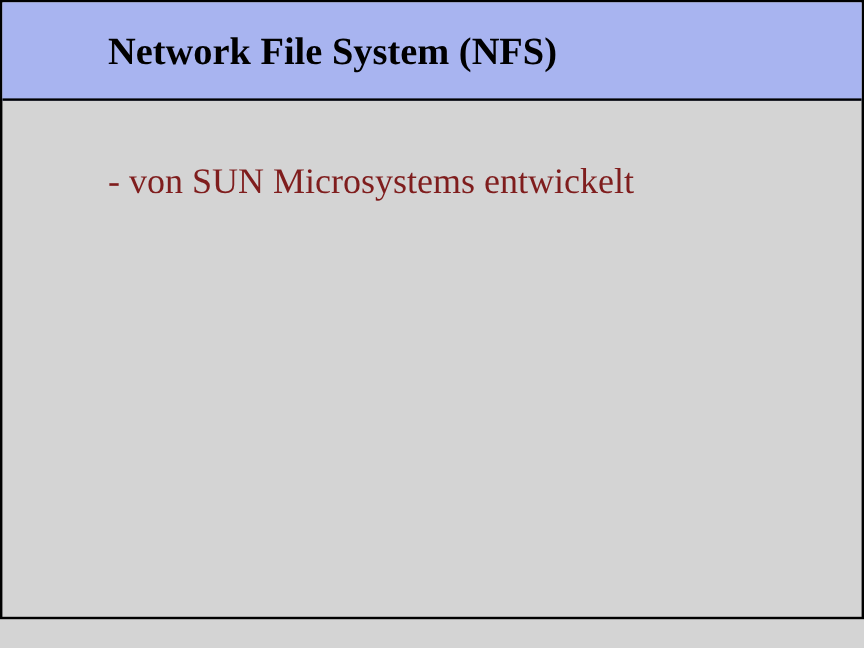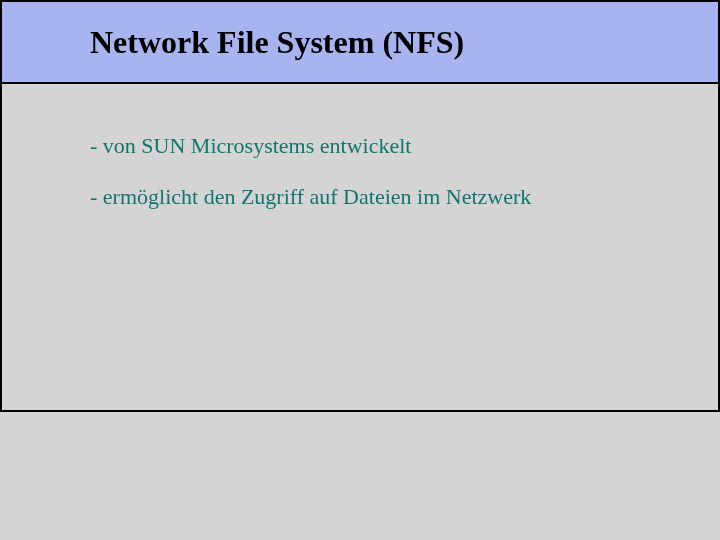--- a/index.html
+++ b/index.html
@@ -5,21 +5,21 @@
   * { margin: 0; padding: 0; box-sizing: border-box; }
   body {
     width: 720px;
     height: 540px;
     background: #d4d4d4;
     font-family: "Times New Roman", Times, serif;
     overflow: hidden;
   }
   .slide {
     width: 720px;
-    height: 412px;
+    height: 516px;
     border: 2px solid #000;
     background: #d4d4d4;
     position: relative;
   }
   .title-bar {
     width: 100%;
     height: 82px;
     background: #a8b4f0;
     border-bottom: 2px solid #000;
     display: flex;
@@ -28,30 +28,29 @@
   }
   .title-text {
     font-size: 32px;
     font-weight: bold;
     color: #000;
   }
   .body {
     padding: 48px 0 0 88px;
   }
   .bullet {
-    font-size: 22px;
-    color: #0f766e;
+    font-size: 30px;
+    color: #7f1d1d;
     margin-bottom: 22px;
     line-height: 1.3;
   }
 </style>
 </head>
 <body>
 
 <div class="slide">
   <div class="title-bar">
     <div class="title-text">Network File System (NFS)</div>
   </div>
   <div class="body">
     <div class="bullet">- von SUN Microsystems entwickelt</div>
-    <div class="bullet">- ermöglicht den Zugriff auf Dateien im Netzwerk</div>
   </div>
 </div>
 
 </body></html>

